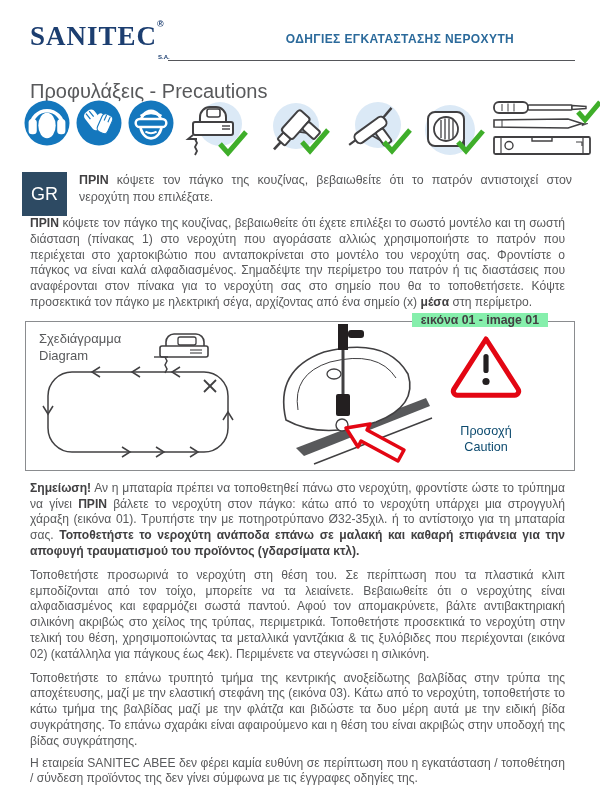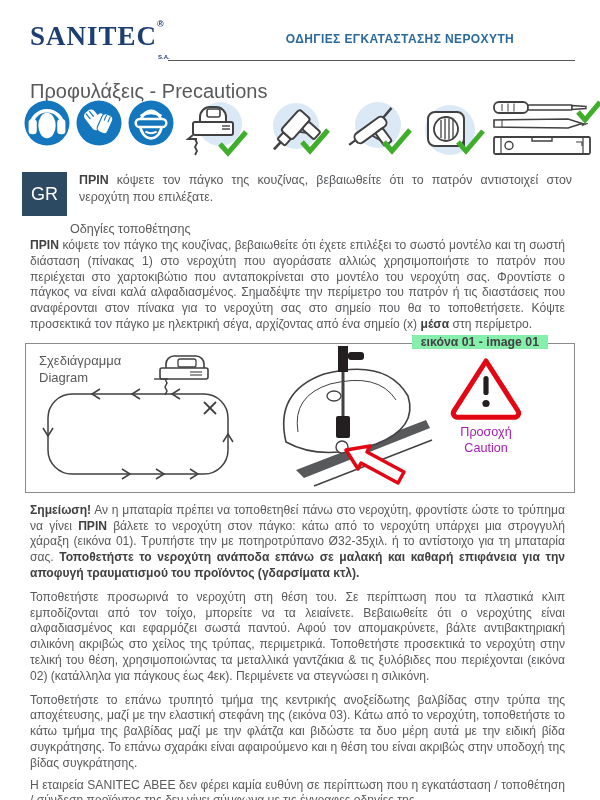--- a/index.html
+++ b/index.html
@@ -30,21 +30,21 @@
   .para{margin:0 35px 0 30px;font-size:12.1px;line-height:15.8px;text-align:justify;}
   .para b, .gr-text b{color:#414042;}
   .mt8{margin-top:8px;} .mt10{margin-top:10px;} .mt6{margin-top:6px;}
   
   .figure{position:relative;margin:10px 25px 0 25px;height:148px;
           border:1.5px solid #8a8c8f;}
   .figure-tag{position:absolute;top:-9px;right:26px;background:#86efac;padding:0 9px;
               font-size:12.3px;font-weight:bold;color:#414042;}
   .fig-caption{position:absolute;left:13px;top:8px;font-size:13px;color:#58595b;line-height:17px;}
   .caution-wrap{position:absolute;right:28px;top:12px;width:120px;text-align:center;}
-  .caution-label{font-size:12.6px;color:#a21caf;line-height:16px;margin-top:0;}
+  .caution-label{font-size:12.6px;color:#0c4a6e;line-height:16px;margin-top:21px;}
 </style>
 </head>
 <body>
 
 <div class="page">
 
   <div class="header">
     <div class="logo">
       <span class="logo-text">SANITEC</span><span class="logo-reg">®</span>
       <span class="logo-sa">S.A.</span>
@@ -156,21 +156,20 @@
       </g>
       <polyline points="86,12 93,20 108,2" fill="none" stroke="#3fae2a" stroke-width="5"></polyline>
     </svg>
   </div>
 
   <div class="gr-row">
     <div class="gr-badge">GR</div>
     <div class="gr-text"><b>ΠΡΙΝ</b> κόψετε τον πάγκο της κουζίνας, βεβαιωθείτε ότι το πατρόν αντιστοιχεί στον νεροχύτη που επιλέξατε.</div>
   </div>
 
-  <div class="sec-heading">Οδηγίες τοποθέτησης</div>
   <div class="para"><b>ΠΡΙΝ</b> κόψετε τον πάγκο της κουζίνας, βεβαιωθείτε ότι έχετε επιλέξει το σωστό μοντέλο και τη σωστή διάσταση (πίνακας 1) στο νεροχύτη που αγοράσατε αλλιώς χρησιμοποιήστε το πατρόν που περιέχεται στο χαρτοκιβώτιο που ανταποκρίνεται στο μοντέλο του νεροχύτη σας. Φροντίστε ο πάγκος να είναι καλά αλφαδιασμένος. Σημαδέψτε την περίμετρο του πατρόν ή τις διαστάσεις που αναφέρονται στον πίνακα για το νεροχύτη σας στο σημείο που θα το τοποθετήσετε. Κόψτε προσεκτικά τον πάγκο με ηλεκτρική σέγα, αρχίζοντας από ένα σημείο (x) <b>μέσα</b> στη περίμετρο.</div>
 
   <div class="figure">
     <div class="figure-tag">εικόνα 01 - image 01</div>
     <div class="fig-caption">
       <div>Σχεδιάγραμμα</div>
       <div>Diagram</div>
     </div>
 
     <svg width="210" height="140" viewBox="0 0 210 140" style="position:absolute;left:12px;top:4px;">

